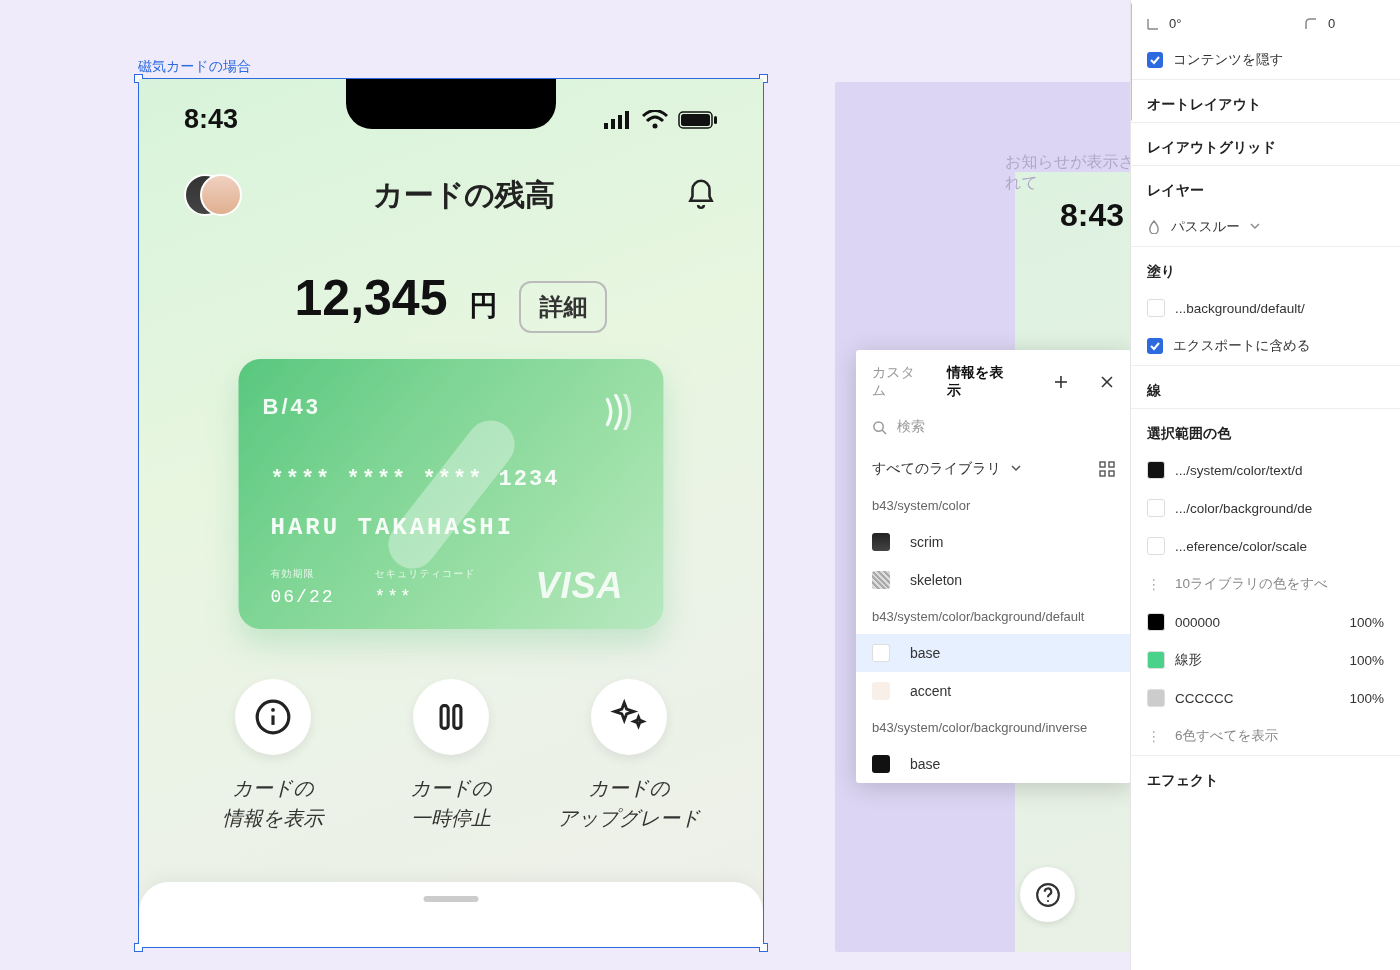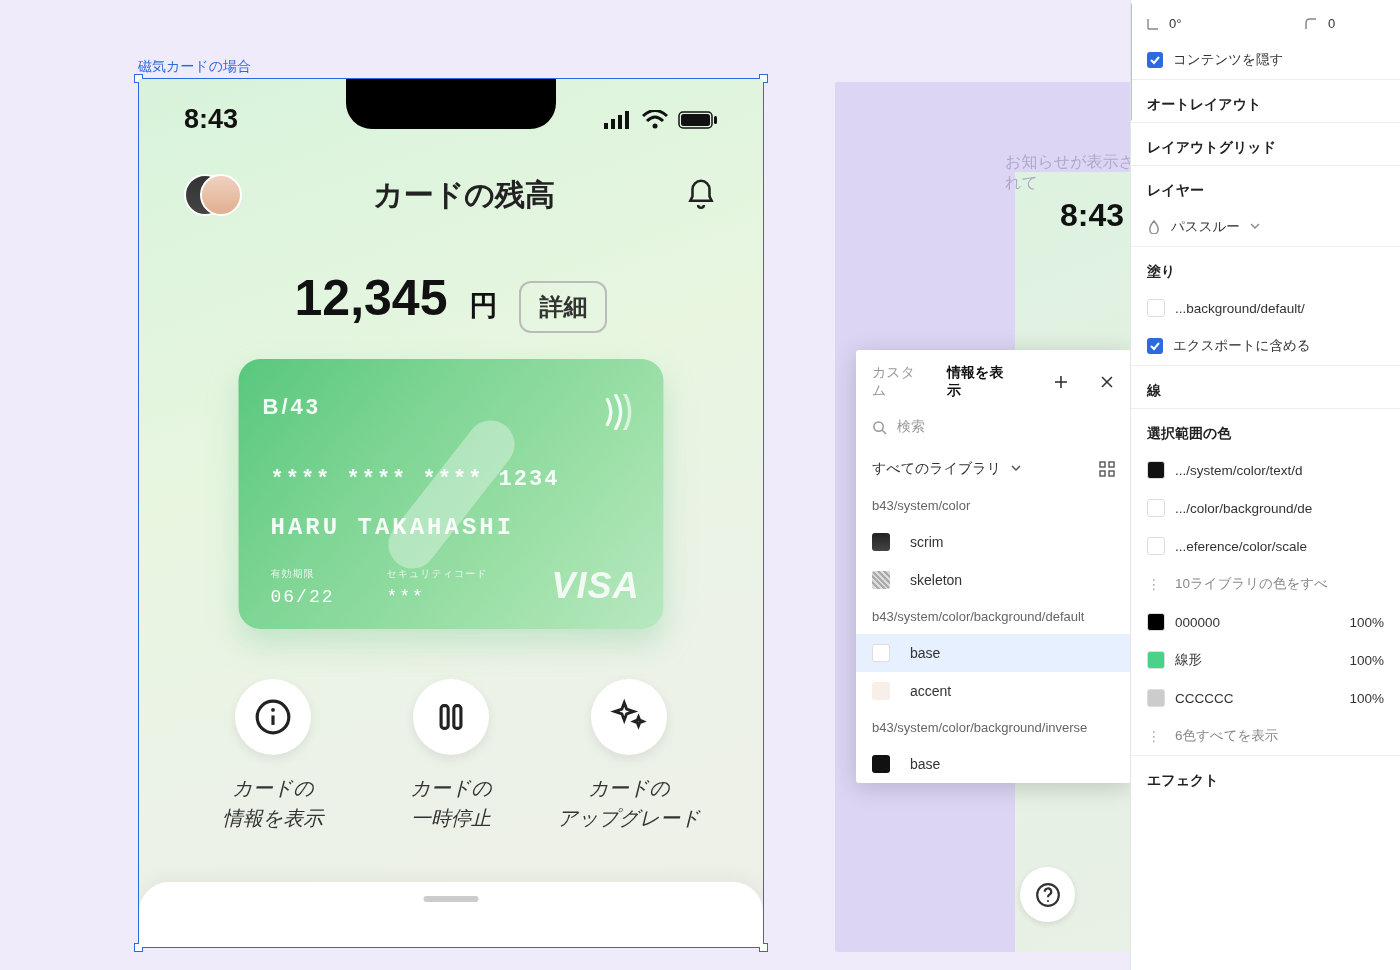--- a/index.html
+++ b/index.html
@@ -96,21 +96,21 @@
 .card::before {
   content:""; position:absolute;
   width:48px; height:175px; background:rgba(255,255,255,0.35);
   border-radius:24px; top:48px; left:50%;
   transform:translateX(-50%) rotate(38deg);
 }
 .card-brand { font-size:22px; letter-spacing:3px; font-weight:600; opacity:0.92; }
 .card-nfc { position:absolute; top:35px; right:30px; opacity:.88; }
 .card-num { position:absolute; top:108px; left:32px; font-size:22px; letter-spacing:2px; font-family:"Courier New",monospace; font-weight:600; opacity:.92;}
 .card-name { position:absolute; top:155px; left:32px; font-size:24px; letter-spacing:3px; font-family:"Courier New",monospace; font-weight:700; opacity:.92;}
-.card-bottom { position:absolute; bottom:22px; left:32px; right:24px; display:flex; align-items:flex-end;gap:12px; }
+.card-bottom { position:absolute; bottom:22px; left:32px; right:40px; display:flex; align-items:flex-end; }
 .card-exp {  }
 .card-exp .lbl, .card-cvv .lbl { font-size:10px; opacity:.8; display:block; margin-bottom:6px; letter-spacing:1px; }
 .card-exp .val, .card-cvv .val { font-size:18px; font-family:"Courier New",monospace; letter-spacing:2px;}
 .card-cvv { margin-left:40px; }
 .card-visa { margin-left:auto; font-size:36px; font-style:italic; font-weight:800; letter-spacing:1px; opacity:.85; font-family: Arial, sans-serif;}
 
 .actions {
   position:absolute; top:600px; left:0; right:0;
   display:flex; justify-content:space-around; padding:0 45px;font-style:italic;
 }

